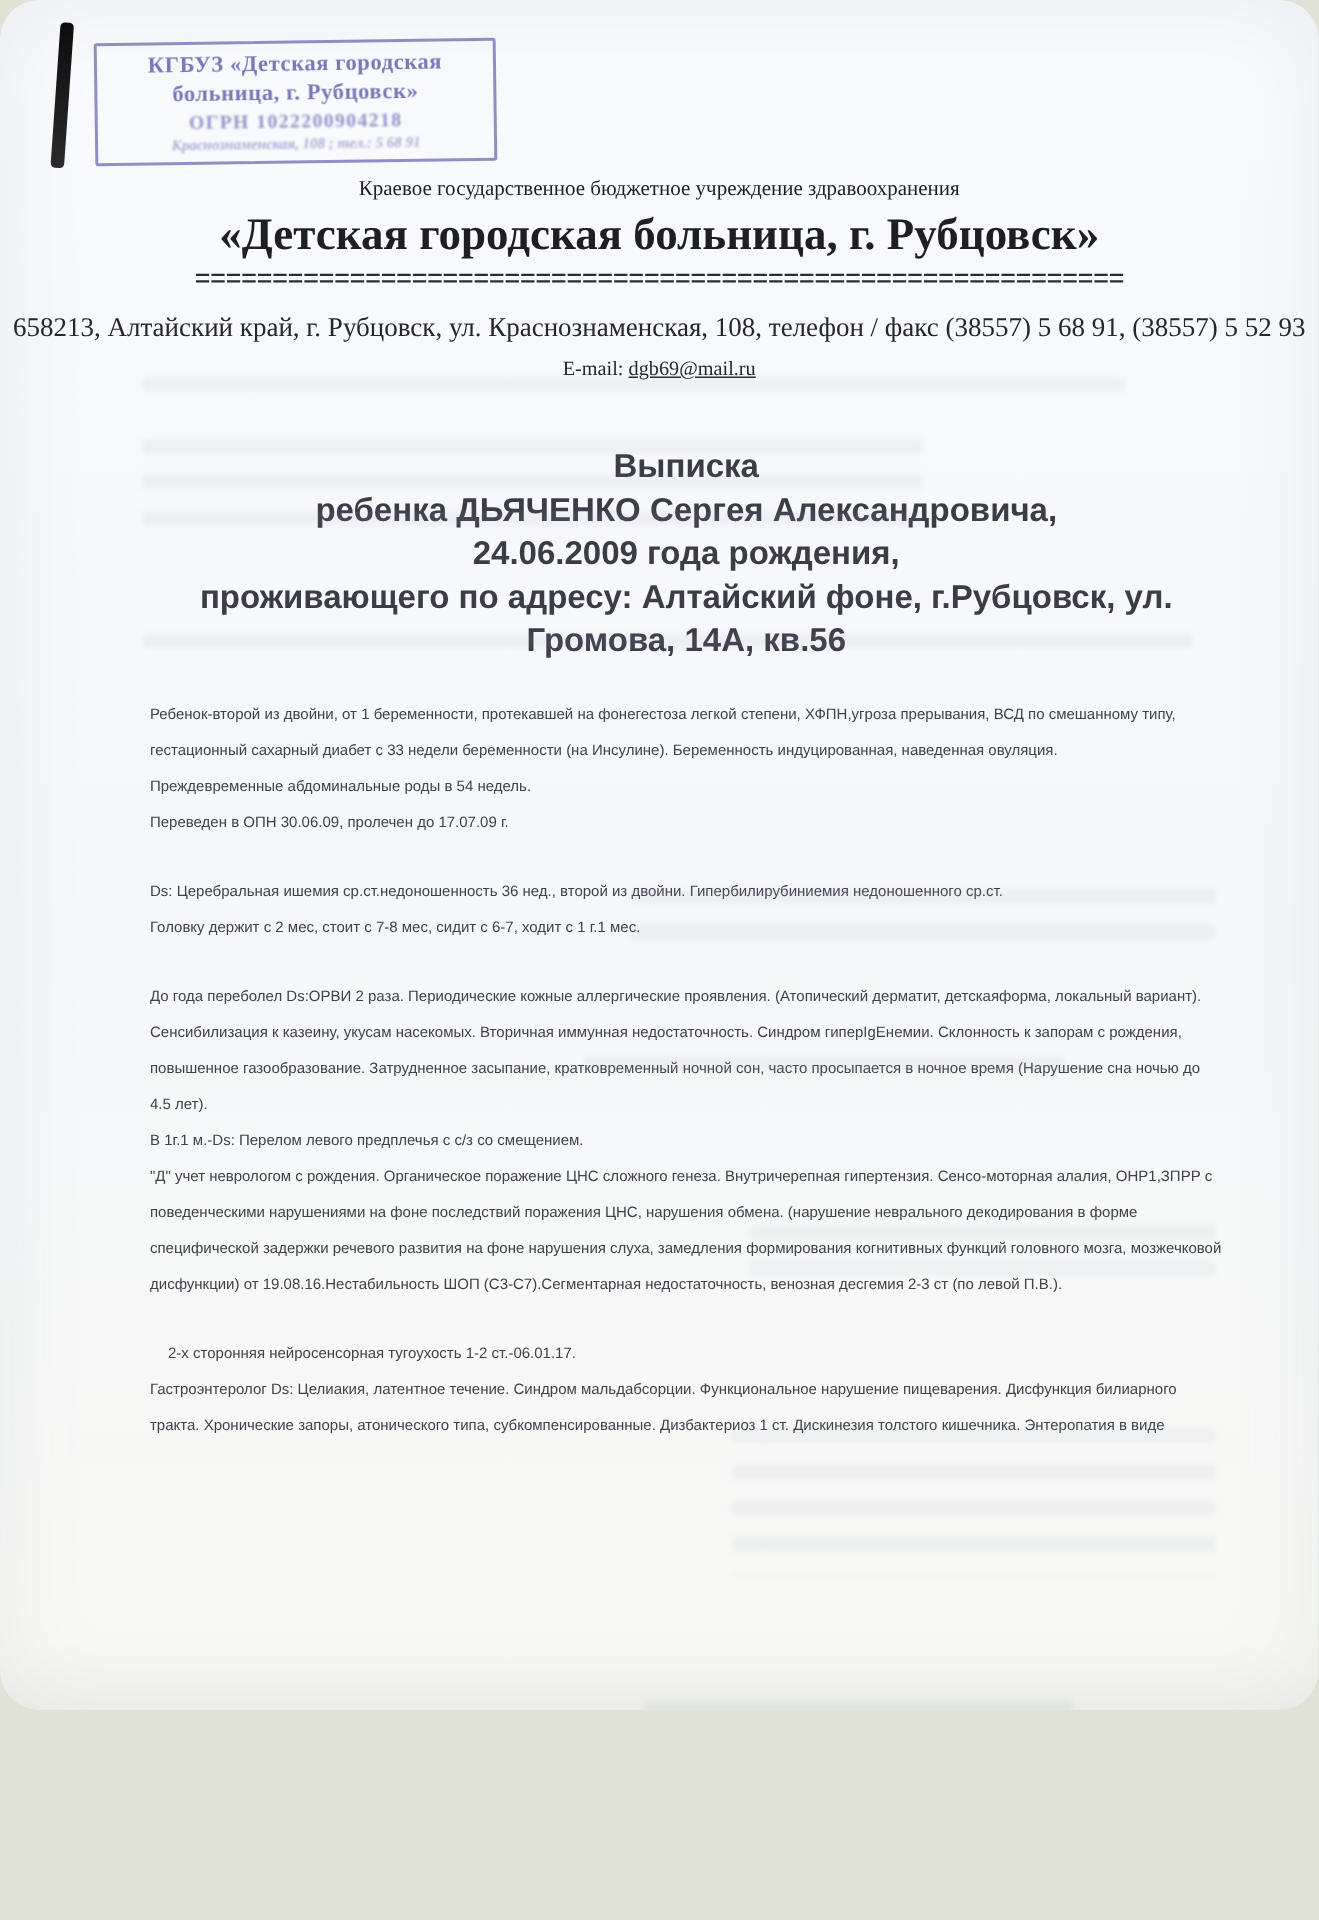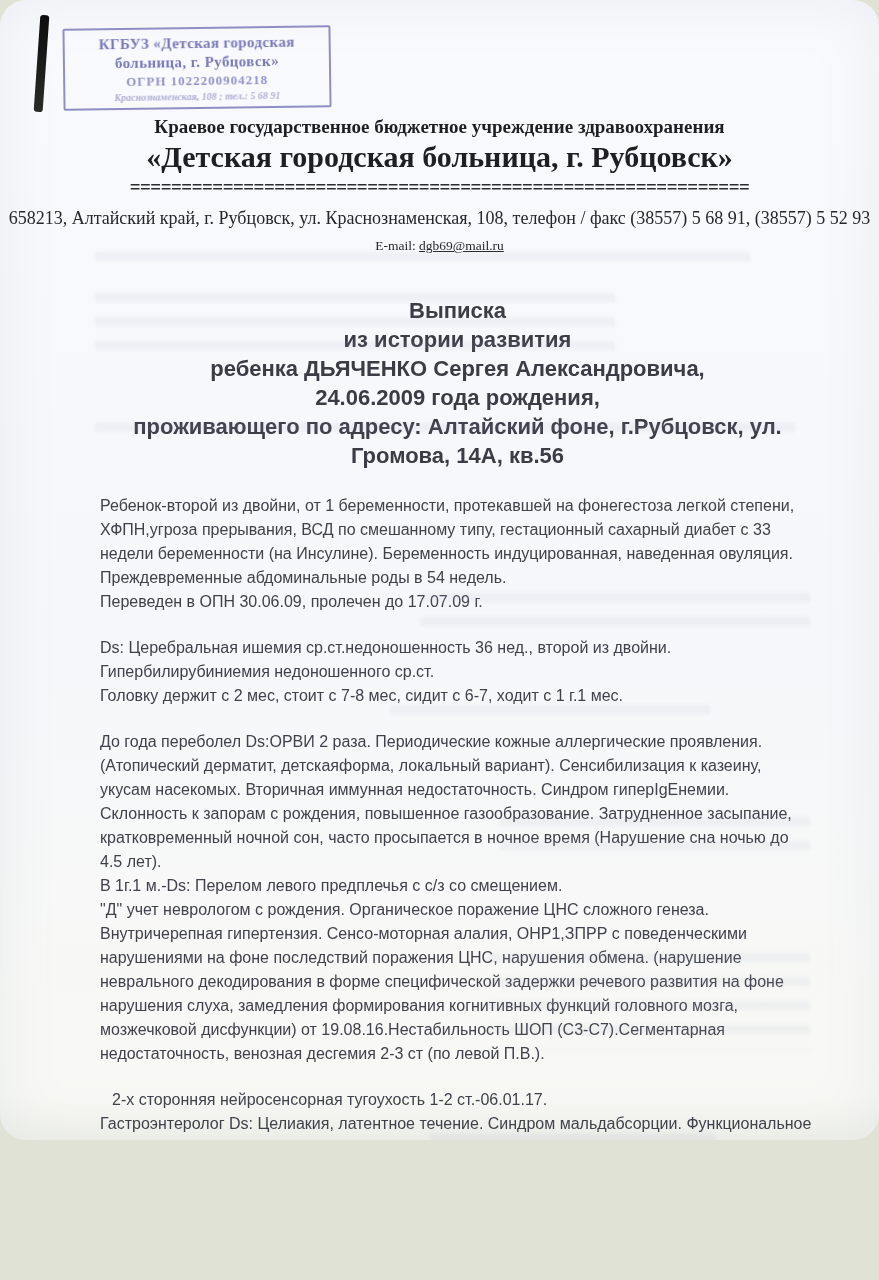--- a/index.html
+++ b/index.html
@@ -17,32 +17,32 @@
 
   
   .stamp { position:absolute; left:63px; top:27px; width:252px; padding:5px 6px 4px;
     border:2px solid #8787c0; border-radius:2px; transform:rotate(-0.8deg);
     text-align:center; color:#6f6fb2; font-family:"Liberation Serif", serif; font-weight:bold; opacity:0.93; }
   .stamp-l1,.stamp-l2 { font-size:15px; line-height:19px; letter-spacing:0.4px; filter:blur(0.3px); }
   .stamp-l3 { font-size:13px; line-height:18px; opacity:0.8; filter:blur(0.6px); letter-spacing:1px; }
   .stamp-l4 { font-size:10px; line-height:13px; font-style:italic; opacity:0.6; filter:blur(0.7px); }
 
   .header { margin-top:116px; text-align:center; color:#1e1e24; font-family:"Liberation Serif", serif; }
-  .org-type { font-size:19px; font-weight:bold; line-height:22px; }
+  .org-type { font-size:14px; font-weight:normal; line-height:22px; }
   .org-name { font-size:30px; font-weight:bold; line-height:28px; margin-top:5px; }
   .divider  { font-size:19px; font-weight:bold; letter-spacing:-0.5px; margin-top:5px;
               color:#2b2b30; white-space:nowrap; overflow:hidden; transform:scaleY(1.15); }
   .address  { font-size:18px; line-height:17px; margin-top:12px; color:#26262c; }
   .email-line { font-size:13.5px; line-height:17px; margin-top:10px; color:#26262c; }
   .email { text-decoration:underline; }
 
   .title-block { margin:42px 60px 0 96px; text-align:center; color:#3c3c46;
     font-weight:bold; font-size:22px; line-height:29px; }
 
-  .body-text { margin:24px 64px 0 100px; color:#41414b; font-size:16px; line-height:24px; }
+  .body-text { margin:24px 64px 0 100px; color:#41414b; font-size:10px; line-height:24px; }
   .body-text p { margin:0; }
   .body-text p.gap { margin-top:22px; }
   .body-text p.indent { text-indent:12px; }
 
   
   .bleed { position:absolute; opacity:0.5; filter:blur(1.6px); pointer-events:none;
     background:repeating-linear-gradient(180deg, rgba(0,0,0,0) 0 5px,
       rgba(148,158,184,0.20) 5px 14px, rgba(0,0,0,0) 14px 24px); }
   .b1 { left:95px;  top:247px;  width:655px; height:18px; }
   .b2 { left:95px;  top:288px;  width:520px; height:72px; }
@@ -76,21 +76,20 @@
   <div class="header">
     <div class="org-type">Краевое государственное бюджетное учреждение здравоохранения</div>
     <div class="org-name">«Детская городская больница, г. Рубцовск»</div>
     <div class="divider">============================================================</div>
     <div class="address">658213, Алтайский край, г. Рубцовск, ул. Краснознаменская, 108, телефон / факс (38557) 5 68 91, (38557) 5 52 93</div>
     <div class="email-line"><span>E-mail: </span><span class="email">dgb69@mail.ru</span></div>
   </div>
 
   <div class="title-block">
     <div>Выписка</div>
-    <div>из истории развития</div>
     <div>ребенка ДЬЯЧЕНКО Сергея Александровича,</div>
     <div>24.06.2009 года рождения,</div>
     <div>проживающего по адресу: Алтайский фоне, г.Рубцовск, ул. Громова, 14А, кв.56</div>
   </div>
 
   <div class="body-text">
     <p>Ребенок-второй из двойни, от 1 беременности, протекавшей на фонегестоза легкой степени, ХФПН,угроза прерывания, ВСД по смешанному типу, гестационный сахарный диабет с 33 недели беременности (на Инсулине). Беременность индуцированная, наведенная овуляция.</p>
     <p>Преждевременные абдоминальные роды в 54 недель.</p>
     <p>Переведен в ОПН 30.06.09, пролечен до 17.07.09 г.</p>
     <p class="gap">Ds: Церебральная ишемия ср.ст.недоношенность 36 нед., второй из двойни. Гипербилирубиниемия недоношенного ср.ст.</p>

